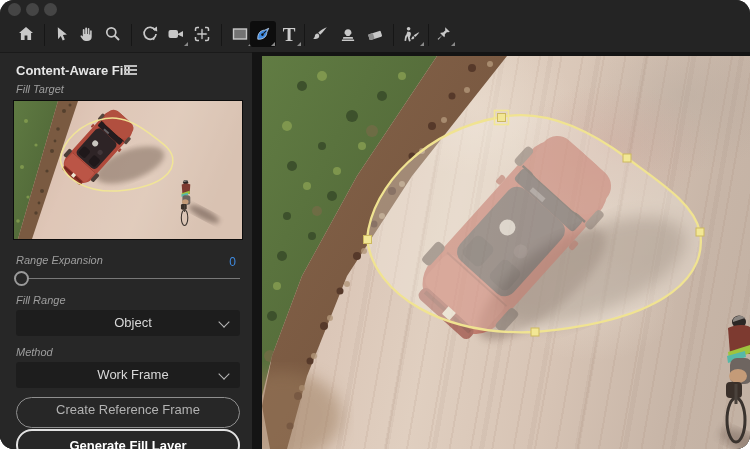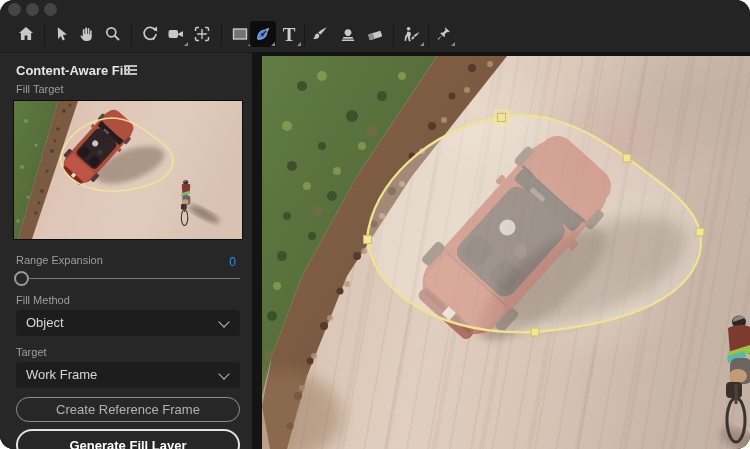--- a/index.html
+++ b/index.html
@@ -12,30 +12,30 @@
   .tool svg{display:block;}
   .tdiv{position:absolute;top:24px;width:1px;height:22px;background:#161616;}
   .flyout{position:absolute;right:1px;bottom:1px;width:0;height:0;border-left:4px solid transparent;border-bottom:4px solid #8a8a8a;}
   .type-glyph{font-family:"Liberation Serif",serif;font-size:19px;font-weight:bold;color:#cccccc;line-height:1;}
   
   .content{position:absolute;top:52px;left:0;right:0;bottom:0;background:#141414;}
   .panel{position:absolute;top:0;left:0;width:252px;height:100%;background:#272727;border-top:1px solid #1a1a1a;}
   .panel-title{position:absolute;top:10px;left:16px;font-size:13px;font-weight:bold;color:#e6e6e6;}
   .hamburger{position:absolute;top:12px;left:124px;width:13px;cursor:default;}
   .hamburger div{height:2px;background:#bdbdbd;margin-bottom:2px;}
-  .lbl{position:absolute;left:16px;font-size:11px;color:#9e9e9e;}
+  .lbl{position:absolute;left:16px;font-size:11px;color:#9e9e9e;font-style:italic;}
   .preview{position:absolute;top:47px;left:13px;width:228px;height:138px;border:1px solid #0c0c0c;background:#888;}
   .preview svg{display:block;}
   .val-blue{position:absolute;top:202px;right:16px;font-size:12px;color:#3f8ae0;}
   .slider-track{position:absolute;top:225px;left:16px;width:224px;height:1px;background:#787878;}
   .slider-knob{position:absolute;top:218px;left:14px;width:11px;height:11px;border:2px solid #9a9a9a;border-radius:50%;background:#272727;}
-  .dropdown{position:absolute;left:16px;width:224px;height:26px;background:#1d1d1d;border-radius:3px;color:#d8d8d8;font-size:13px;line-height:26px;padding-left:10px;box-sizing:border-box;}
+  .dropdown{position:absolute;left:16px;width:224px;height:26px;background:#1d1d1d;border-radius:3px;color:#d8d8d8;font-size:13px;line-height:26px;padding-left:10px;box-sizing:border-box;text-align:center;}
   .chev{position:absolute;right:12px;top:8px;width:7px;height:7px;border-right:1.6px solid #b9b9b9;border-bottom:1.6px solid #b9b9b9;transform:rotate(45deg);}
   .pill{position:absolute;left:16px;width:224px;box-sizing:border-box;border-radius:16px;text-align:center;background:transparent;}
-  .pill.ref{top:344px;height:25px;border:1.5px solid #8f8f8f;color:#b2b2b2;font-size:13px;line-height:23px;}
+  .pill.ref{top:344px;height:31px;border:1.5px solid #8f8f8f;color:#b2b2b2;font-size:13px;line-height:23px;}
   .pill.gen{top:376px;height:32px;border:2px solid #e2e2e2;color:#ffffff;font-size:13px;font-weight:bold;line-height:29px;}
   
   .viewer{position:absolute;top:4px;left:262px;width:488px;height:393px;overflow:hidden;
     background:
       radial-gradient(140px 90px at 350px 90px, rgba(197,150,141,.28), rgba(197,150,141,0) 70%),
       radial-gradient(160px 110px at 420px 40px, rgba(168,158,148,.30), rgba(168,158,148,0) 70%),
       radial-gradient(150px 100px at 210px 50px, rgba(240,229,216,.45), rgba(240,229,216,0) 70%),
       radial-gradient(120px 80px at 330px 250px, rgba(237,226,212,.35), rgba(237,226,212,0) 70%),
       repeating-linear-gradient(100deg, rgba(150,115,95,.10) 0 2px, rgba(150,115,95,0) 2px 21px),
       repeating-linear-gradient(100deg, rgba(120,90,75,.06) 0 5px, rgba(120,90,75,0) 5px 47px),
@@ -267,27 +267,27 @@
             <use href="#maskBlob" transform="translate(11,-3) scale(0.337)"></use>
           </g>
         </svg>
       </div>
 
       <div class="lbl" style="top:201px">Range Expansion</div>
       <div class="val-blue">0</div>
       <div class="slider-track"></div>
       <div class="slider-knob"></div>
 
-      <div class="lbl" style="top:241px">Fill Method</div>
+      <div class="lbl" style="top:241px">Fill Range</div>
       <div class="dropdown" style="top:257px">
         <span>Object</span>
         <span class="chev"></span>
       </div>
 
-      <div class="lbl" style="top:293px">Target</div>
+      <div class="lbl" style="top:293px">Method</div>
       <div class="dropdown" style="top:309px">
         <span>Work Frame</span>
         <span class="chev"></span>
       </div>
 
       <div class="pill ref">Create Reference Frame</div>
       <div class="pill gen">Generate Fill Layer</div>
     </div>
 
     <div class="viewer">

